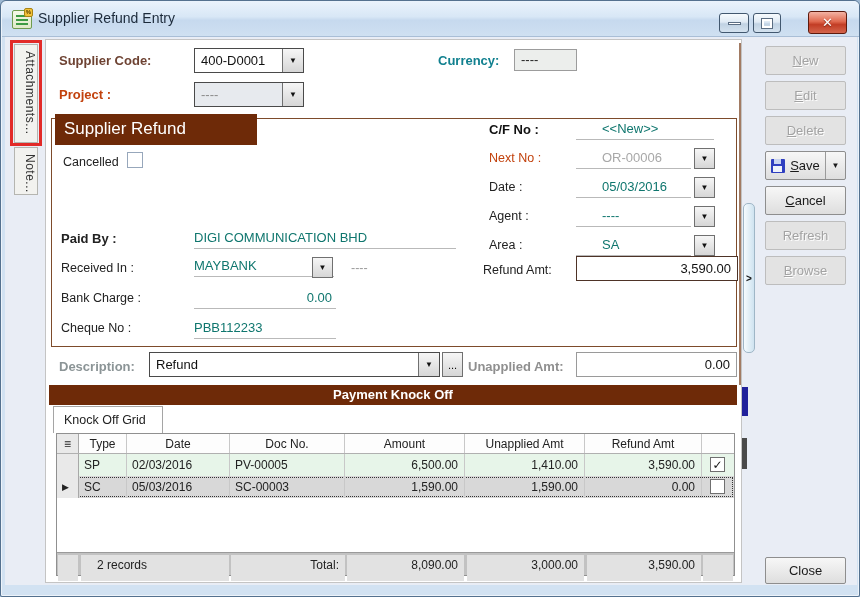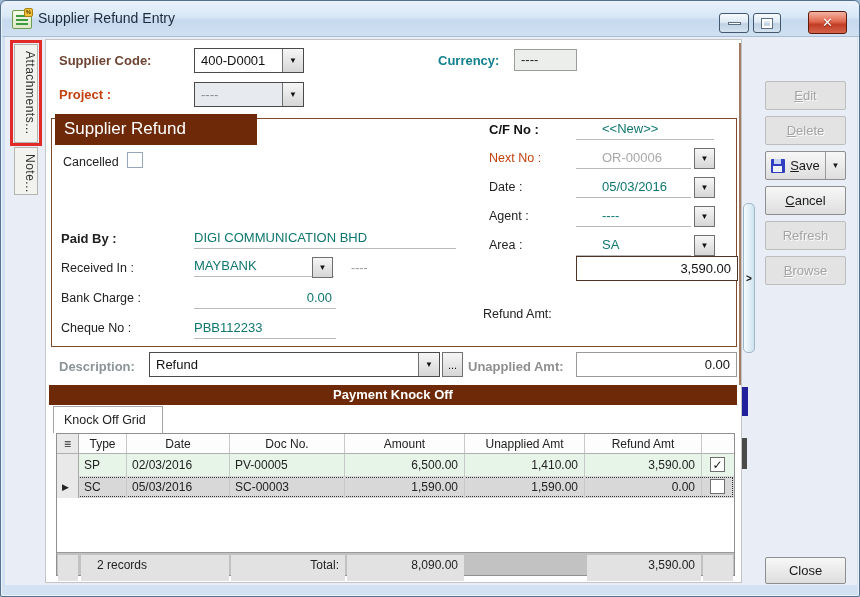--- a/index.html
+++ b/index.html
@@ -200,21 +200,21 @@
   <div class="dbtn" style="left:693px; top:176px;">▼</div>
 
   <div class="lbl" style="left:488px; top:208px;">Agent :</div>
   <div class="ufield" style="left:575px; top:205px; width:115px; padding-left:26px;">----</div>
   <div class="dbtn" style="left:693px; top:205px;">▼</div>
 
   <div class="lbl" style="left:488px; top:237px;">Area :</div>
   <div class="ufield" style="left:575px; top:234px; width:115px; padding-left:26px;">SA</div>
   <div class="dbtn" style="left:693px; top:234px;">▼</div>
 
-  <div class="lbl" style="left:482px; top:262px;margin-top:44px;">Refund Amt:</div>
+  <div class="lbl" style="left:482px; top:262px;">Refund Amt:</div>
   <div class="boxfield" style="left:575px; top:255px; width:162px; height:25px; border:1px solid #4e3327;">3,590.00</div>
 
   <div class="lbl b" style="left:60px; top:230px; color:#222;">Paid By :</div>
   <div class="ufield" style="left:193px; top:227px; width:262px;">DIGI COMMUNICATION BHD</div>
 
   <div class="lbl" style="left:60px; top:260px;">Received In :</div>
   <div class="ufield" style="left:193px; top:255px; width:140px;">MAYBANK</div>
   <div class="dbtn" style="left:311px; top:256px;">▼</div>
   <div class="lbl" style="left:350px; top:260px; color:#9a9a9a;">----</div>
 
@@ -268,31 +268,35 @@
       <div class="g-cell r" style="left:408px; width:120px;">1,590.00</div>
       <div class="g-cell r" style="left:528px; width:117px;">0.00</div>
       <div class="gchk"></div>
     </div>
 
     <div class="g-foot">
       <div class="f-cell" style="left:1px; width:20px;"></div>
       <div class="f-cell l" style="left:24px; width:148px;">2 records</div>
       <div class="f-cell r" style="left:174px; width:114px;">Total:</div>
       <div class="f-cell r" style="left:290px; width:117px;">8,090.00</div>
+      <div class="f-cell r" style="left:410px; width:117px;">3,000.00</div>
       <div class="f-cell r" style="left:530px; width:114px;">3,590.00</div>
       <div class="f-cell" style="left:646px; width:30px;"></div>
     </div>
   </div>
 
   <div class="splitterbar">
       <span>&gt;</span>
     </div>
   <div class="sb-navy"></div>
   <div class="sb-dark"></div>
 
+  <div class="btn mn disabled" style="top:45px;">
+      <span class="t">New</span>
+    </div>
   <div class="btn mn disabled" style="top:80px;">
       <span class="t">Edit</span>
     </div>
   <div class="btn mn disabled" style="top:115px;">
       <span class="t">Delete</span>
     </div>
   <div class="btn mn split" style="top:150px;">
     <div class="main">
         <span class="floppy"></span>
         <span class="t">Save</span>

